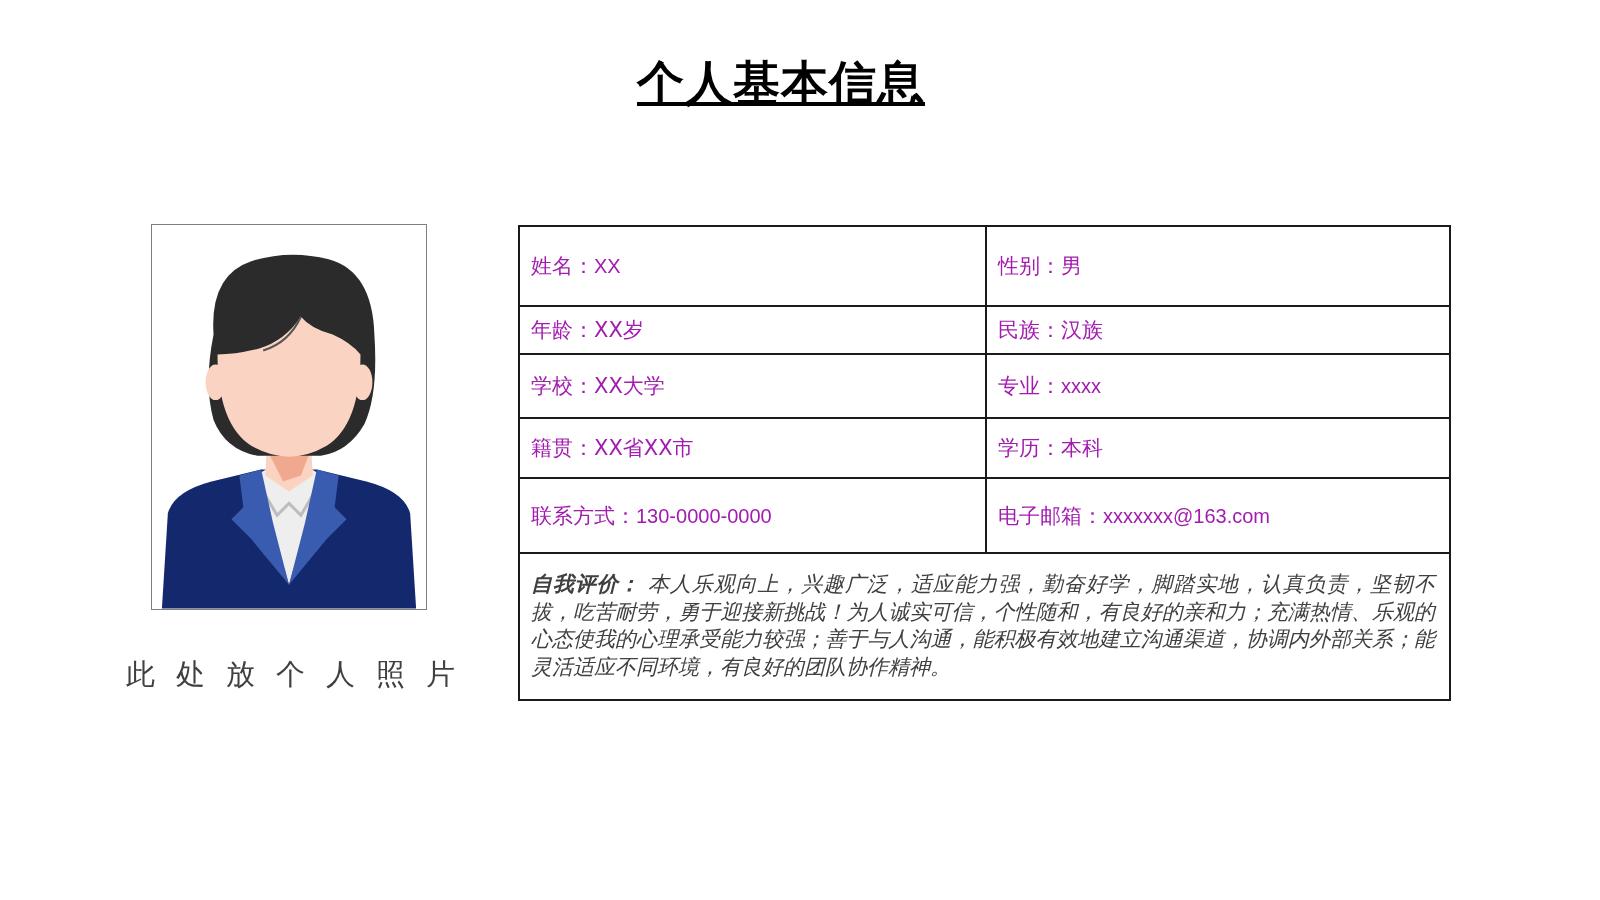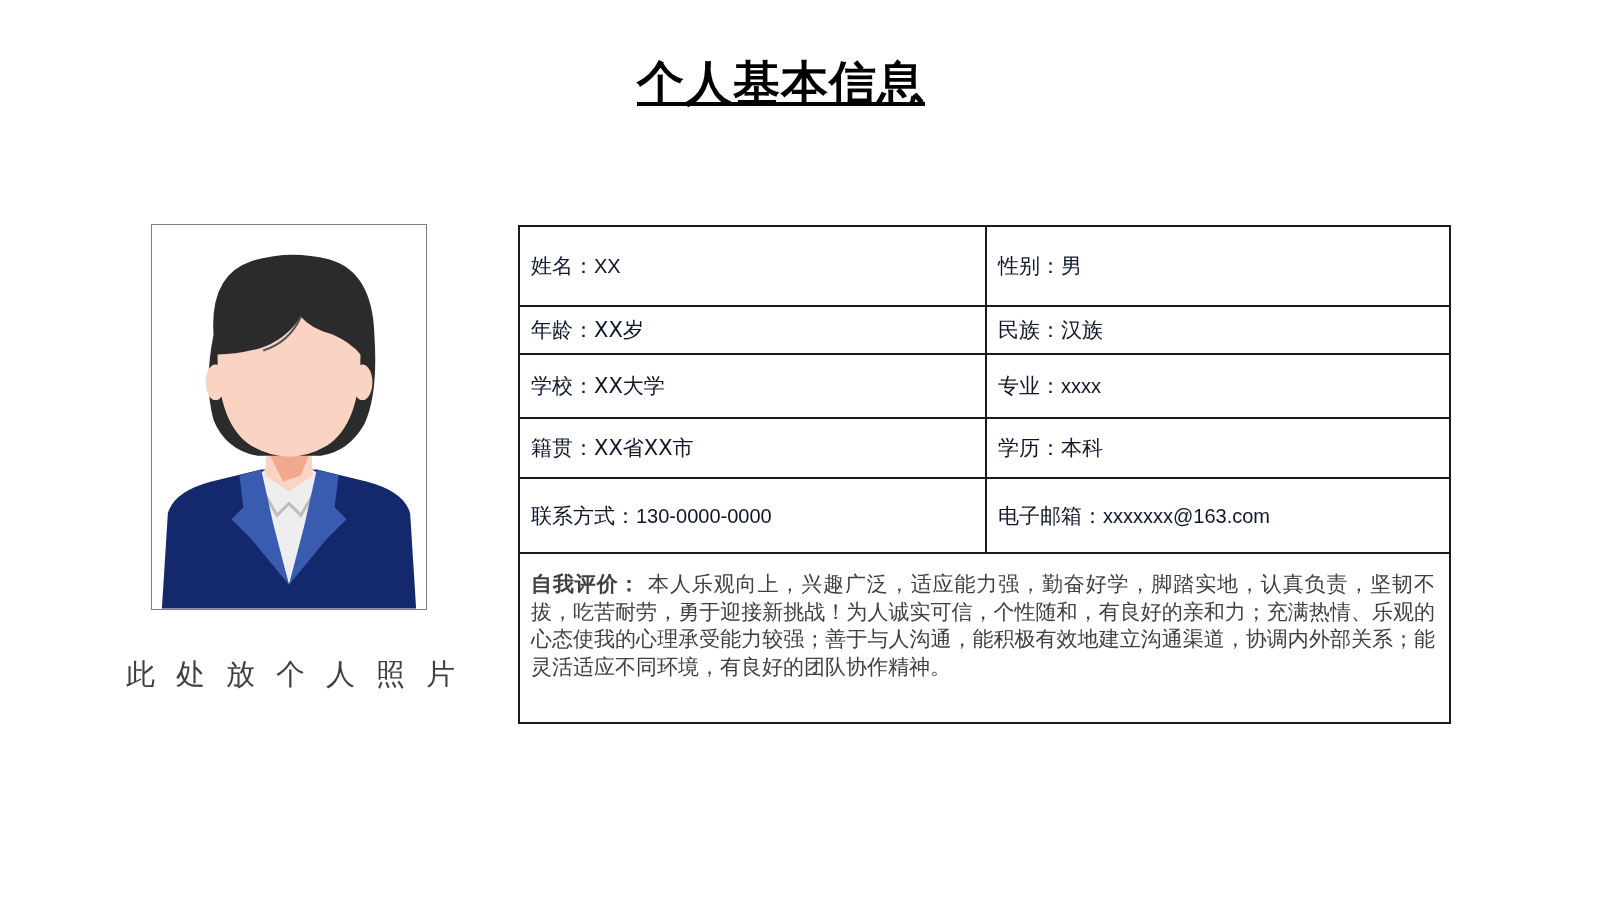--- a/index.html
+++ b/index.html
@@ -23,29 +23,29 @@
       position: absolute; left: 126px; top: 655px; width: 345px;
       font-size: 29px; color: #404040; letter-spacing: 21px; white-space: nowrap;
     }
 
     .info-table {
       position: absolute; left: 518px; top: 225px; width: 933px; height: 476px;
       border: 2px solid #1a1a1a; border-collapse: collapse; table-layout: fixed;
     }
     .info-table td {
       border: 2px solid #1a1a1a; padding: 0 0 0 11px; vertical-align: middle;
-      font-size: 21px; color: #0f172a; white-space: nowrap;
+      font-size: 21px; color: #a21caf; white-space: nowrap;
     }
     .info-table td.col-left { width: 467px; }
     .info-table tr.r1 { height: 80px; }
     .info-table tr.r2 { height: 48px; }
     .info-table tr.r3 { height: 64px; }
     .info-table tr.r4 { height: 60px; }
     .info-table tr.r5 { height: 75px; }
-    .info-table tr.r6 { height: 170px; }
+    .info-table tr.r6 { height: 147px; font-style: italic; }
     .value-latin { font-family: "Liberation Sans", "DejaVu Sans", sans-serif; font-size: 20px; }
     .info-table td.eval-cell {
       white-space: normal; vertical-align: top; padding: 17px 14px 0 11px;
       font-size: 21px; line-height: 27.5px; color: #404040; text-align: justify;
     }
     .eval-label { font-weight: bold; color: #404040; }
   </style>
 </head>
 <body>
 

